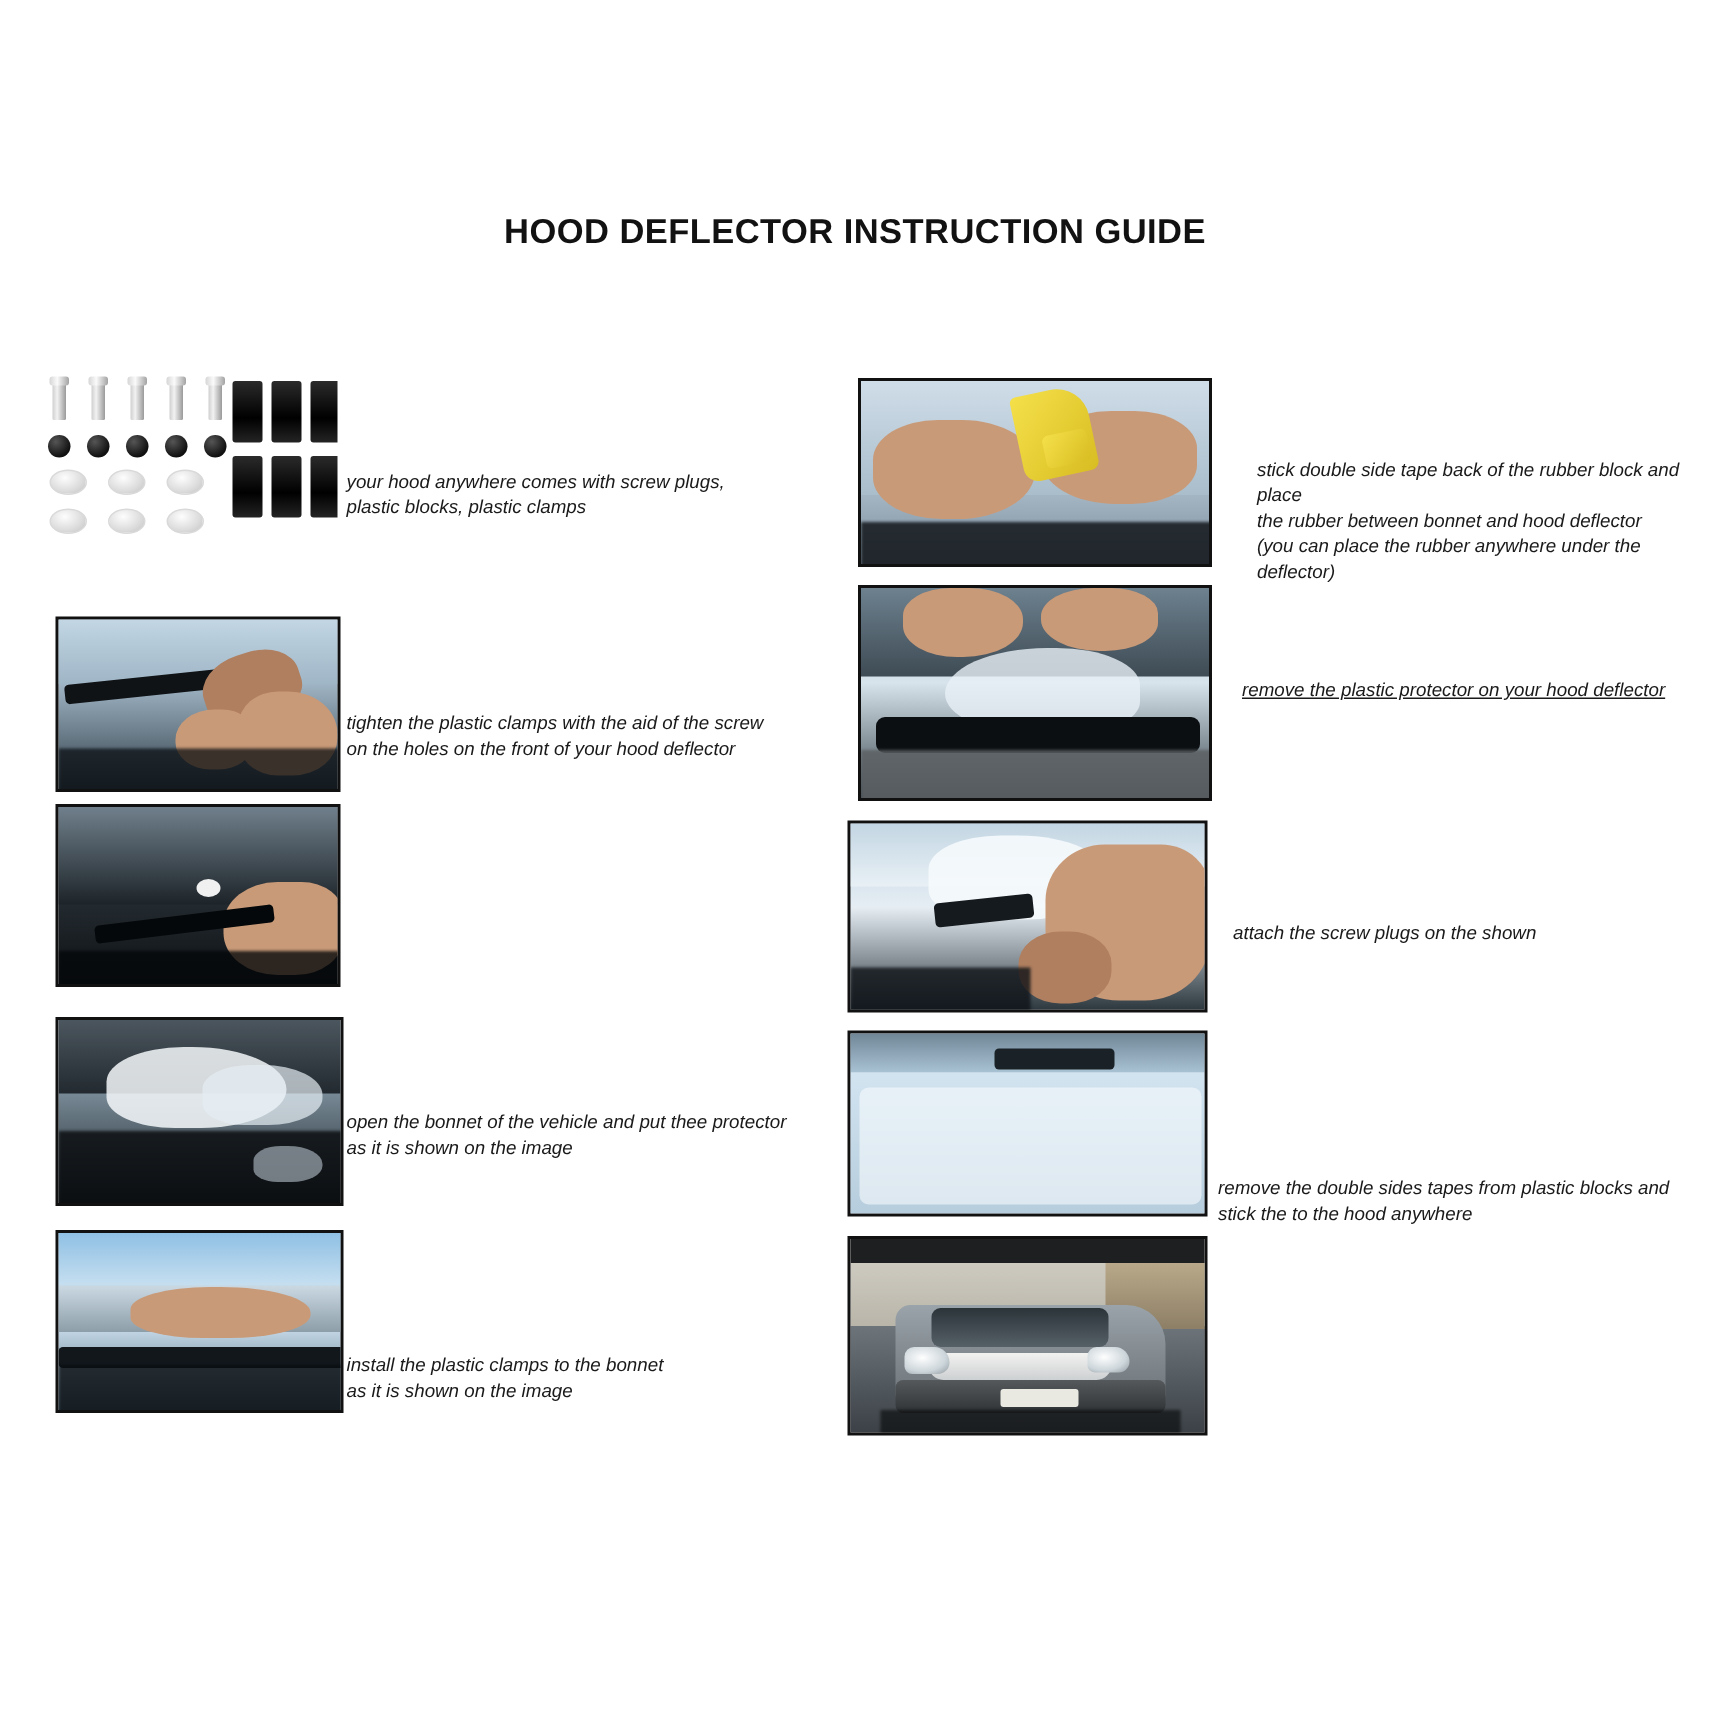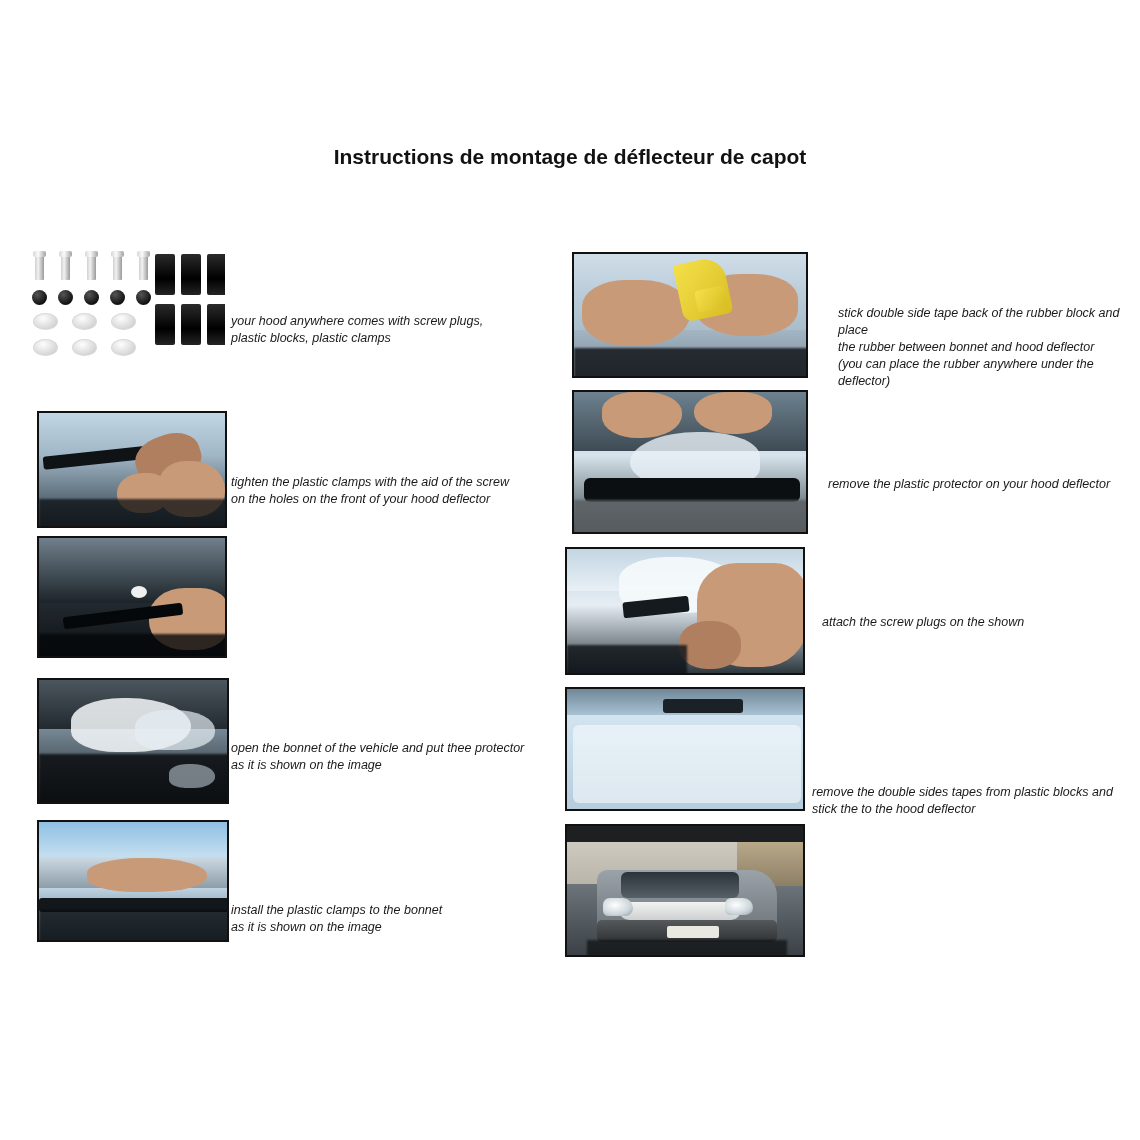--- a/index.html
+++ b/index.html
@@ -177,21 +177,21 @@
     position: absolute;
     background: linear-gradient(to bottom,#d5d2c8,#b9b5a9);
   }
 </style>
 </head>
 <body>
 
 <div class="page">
 
   <div class="title-block">
-    <div class="title-sub">Instructions de montage de déflecteur de capot</div>
+    <div class="title-main">HOOD DEFLECTOR INSTRUCTION GUIDE</div>
   </div>
 
   <div class="step" style="left:0px; top:0px;">
     <div class="photo noborder kit" style="left:25px; top:250px; width:200px; height:120px;">
 
       <div class="screw" style="left:10px;  top:4px;"></div>
       <div class="screw" style="left:36px;  top:4px;"></div>
       <div class="screw" style="left:62px;  top:4px;"></div>
       <div class="screw" style="left:88px;  top:4px;"></div>
       <div class="screw" style="left:114px; top:4px;"></div>
@@ -295,21 +295,21 @@
     <div class="photo sc-protector" style="left:572px; top:390px; width:236px; height:144px;">
       <div class="scene">
         <div class="band" style="left:0;top:0;width:100%;height:42%;background:linear-gradient(to bottom,#6d818f,#3e4b54);"></div>
         <div class="hand" style="left:28px; top:0px; width:80px; height:46px; border-radius:40% 45% 50% 45%;"></div>
         <div class="hand" style="left:120px; top:0px; width:78px; height:42px; border-radius:45% 40% 45% 50%;"></div>
         <div class="glassy" style="left:56px; top:40px; width:130px; height:58px; background:rgba(232,240,246,0.8); border-radius:55% 45% 40% 50%;"></div>
         <div class="strip-black" style="left:10px; top:86px; width:216px; height:24px; background:#0b0f12; border-radius:6px;"></div>
         <div class="shadowy" style="left:0; top:108px; width:236px; height:36px; background:rgba(90,95,98,0.85); border-radius:0;"></div>
       </div>
     </div>
-    <div class="caption" style="left:828px; top:476px; width:300px;">remove the plastic  protector on your hood deflector</div>
+    <div class="caption" style="left:828px; top:452px; width:300px;text-decoration:underline;">remove the plastic  protector on your hood deflector</div>
   </div>
 
   <div class="step" style="left:0px; top:0px;">
     <div class="photo sc-screwplug" style="left:565px; top:547px; width:240px; height:128px;">
       <div class="scene">
         <div class="band" style="left:0;top:0;width:100%;height:34%;background:linear-gradient(to bottom,#c3d6e3,#e8f0f5);"></div>
         <div class="glassy" style="left:52px; top:8px; width:120px; height:56px; background:rgba(245,249,252,0.9);"></div>
         <div class="strip-black" style="left:56px; top:50px; width:66px; height:16px; background:#141a1e; transform:rotate(-6deg);"></div>
         <div class="hand" style="left:130px; top:14px; width:110px; height:104px; border-radius:36% 30% 40% 45%;"></div>
         <div class="hand dark" style="left:112px; top:72px; width:62px; height:48px; border-radius:45%;"></div>
@@ -322,21 +322,21 @@
   <div class="step" style="left:0px; top:0px;">
     <div class="photo sc-blocks" style="left:565px; top:687px; width:240px; height:124px;">
       <div class="scene">
         <div class="band" style="left:0;top:0;width:100%;height:22%;background:linear-gradient(to bottom,#6f8797,#a9c2d3);"></div>
         <div class="strip-black" style="left:96px; top:10px; width:80px; height:14px; background:#1b2227; border-radius:3px;"></div>
         <div class="band" style="left:0;top:22%;width:100%;height:78%;background:linear-gradient(to bottom,#d2e4f0,#b6cddd);"></div>
         <div class="glassy" style="left:6px; top:36px; width:228px; height:78px; background:rgba(252,253,255,0.55); border-radius:6px;"></div>
       </div>
     </div>
     <div class="caption" style="left:812px; top:784px; width:320px;">remove the double sides tapes from plastic blocks and
-stick the to the hood deflector</div>
+stick the to the hood anywhere</div>
   </div>
 
   <div class="step" style="left:0px; top:0px;">
     <div class="photo sc-car" style="left:565px; top:824px; width:240px; height:133px;">
       <div class="scene">
         <div class="bg-wall" style="left:0; top:0; width:240px; height:58px;"></div>
         <div class="strip-black" style="left:0; top:0; width:240px; height:16px; background:#1d1f20; border-radius:0;"></div>
         <div class="band" style="left:170px; top:16px; width:70px; height:44px; background:linear-gradient(to bottom,#b9a98a,#8d7f66);"></div>
         <div class="car-body" style="left:30px; top:44px; width:180px; height:66px;"></div>
         <div class="car-window" style="left:54px; top:46px; width:118px; height:26px;"></div>

